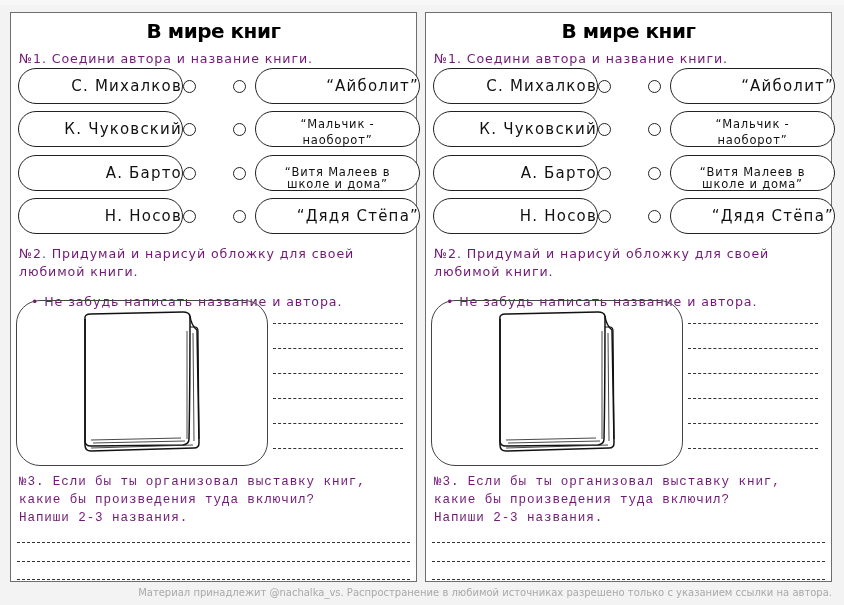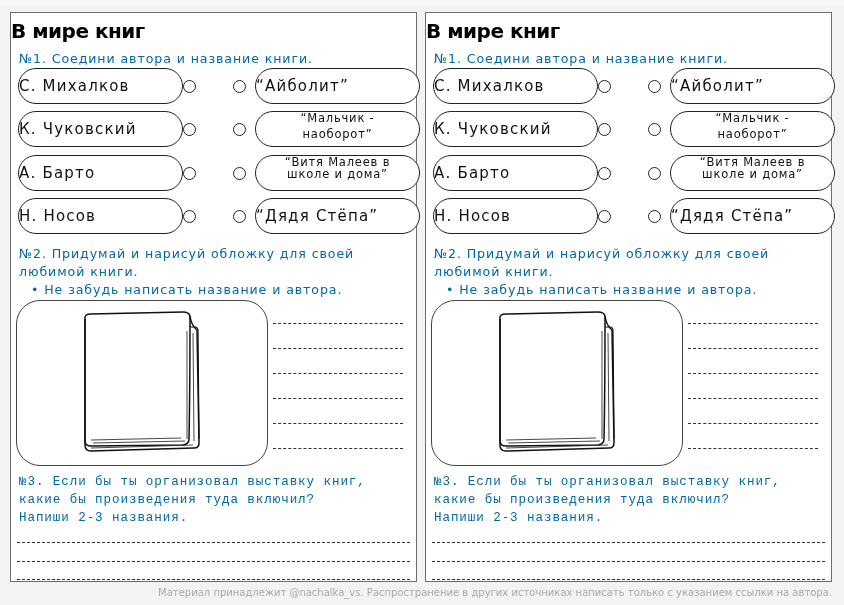--- a/index.html
+++ b/index.html
@@ -1,27 +1,27 @@
 <!DOCTYPE html>
 <html><head>
 <meta charset="utf-8">
 <style>
   html,body{margin:0;padding:0;}
   body{width:844px;height:605px;background:#f3f3f3;position:relative;overflow:hidden;font-family:"DejaVu Sans",sans-serif;color:#111;}
   .topbar{position:absolute;left:0;top:0;width:844px;height:5px;background:#f7f7f7;}
   .sheet{position:absolute;top:12px;width:407px;height:570px;background:#fff;border:1.5px solid #6e6e6e;box-sizing:border-box;}
   .sheet.left{left:10px;}
   .sheet.right{left:425px;}
-  .title{position:absolute;left:0;top:6px;width:100%;text-align:left;font-family:"DejaVu Sans",sans-serif;font-weight:bold;font-size:20px;letter-spacing:-0.5px;color:#000;}
-  .task{position:absolute;left:8px;font-size:12.6px;letter-spacing:0.9px;line-height:18px;color:#0369a1;white-space:nowrap;}
+  .title{position:absolute;left:0;top:6px;width:100%;text-align:center;font-family:"DejaVu Sans",sans-serif;font-weight:bold;font-size:20px;letter-spacing:-0.5px;color:#000;}
+  .task{position:absolute;left:8px;font-size:12.6px;letter-spacing:0.9px;line-height:18px;color:#701a75;white-space:nowrap;}
   .t1{top:37px;}
   .t2{top:232px;}
-  .t2b{top:268px;left:20px;}
+  .t2b{top:280px;left:20px;}
   .t3{top:460px;font-family:Liberation Mono, monospace;}
-  .pill{position:absolute;height:36px;border:1.3px solid #222;border-radius:18px;box-sizing:border-box;display:flex;align-items:center;justify-content:flex-start;text-align:center;background:#fff;}
+  .pill{position:absolute;height:36px;border:1.3px solid #222;border-radius:18px;box-sizing:border-box;display:flex;align-items:center;justify-content:flex-end;text-align:center;background:#fff;}
   .pill.author{left:7px;width:165px;font-size:15px;letter-spacing:1.2px;}
   .pill.book{left:244px;width:165px;font-size:15px;letter-spacing:1.2px;}
   .pill.book.small{font-size:11.5px;line-height:12px;letter-spacing:0.8px;}
   .dot{position:absolute;width:13px;height:13px;border:1.2px solid #222;border-radius:50%;box-sizing:border-box;background:#fff;}
   .drawbox{position:absolute;left:5px;top:287px;width:252px;height:166px;border:1.2px solid #444;border-radius:24px;box-sizing:border-box;}
   .book-svg{position:absolute;left:60px;top:10px;}
   .dash{position:absolute;height:0;border-top:1.6px dashed #333;}
   .dash.short{left:262px;width:130px;}
   .dash.long{left:6px;width:393px;}
   .footer{position:absolute;right:12px;top:587px;font-family:"DejaVu Sans",sans-serif;font-size:10px;color:#a9a9a9;white-space:nowrap;}
@@ -176,13 +176,13 @@
     <div>№3. Если бы ты организовал выставку книг,</div>
     <div>какие бы произведения туда включил?</div>
     <div>Напиши 2-3 названия.</div>
   </div>
 
   <div class="dash long" style="top:529px"></div>
   <div class="dash long" style="top:548px"></div>
   <div class="dash long" style="top:566px"></div>
 </div>
 
-<div class="footer">Материал принадлежит @nachalka_vs. Распространение в других источниках написать только с указанием ссылки на автора.</div>
+<div class="footer">Материал принадлежит @nachalka_vs. Распространение в любимой источниках разрешено только с указанием ссылки на автора.</div>
 
 </body></html>

